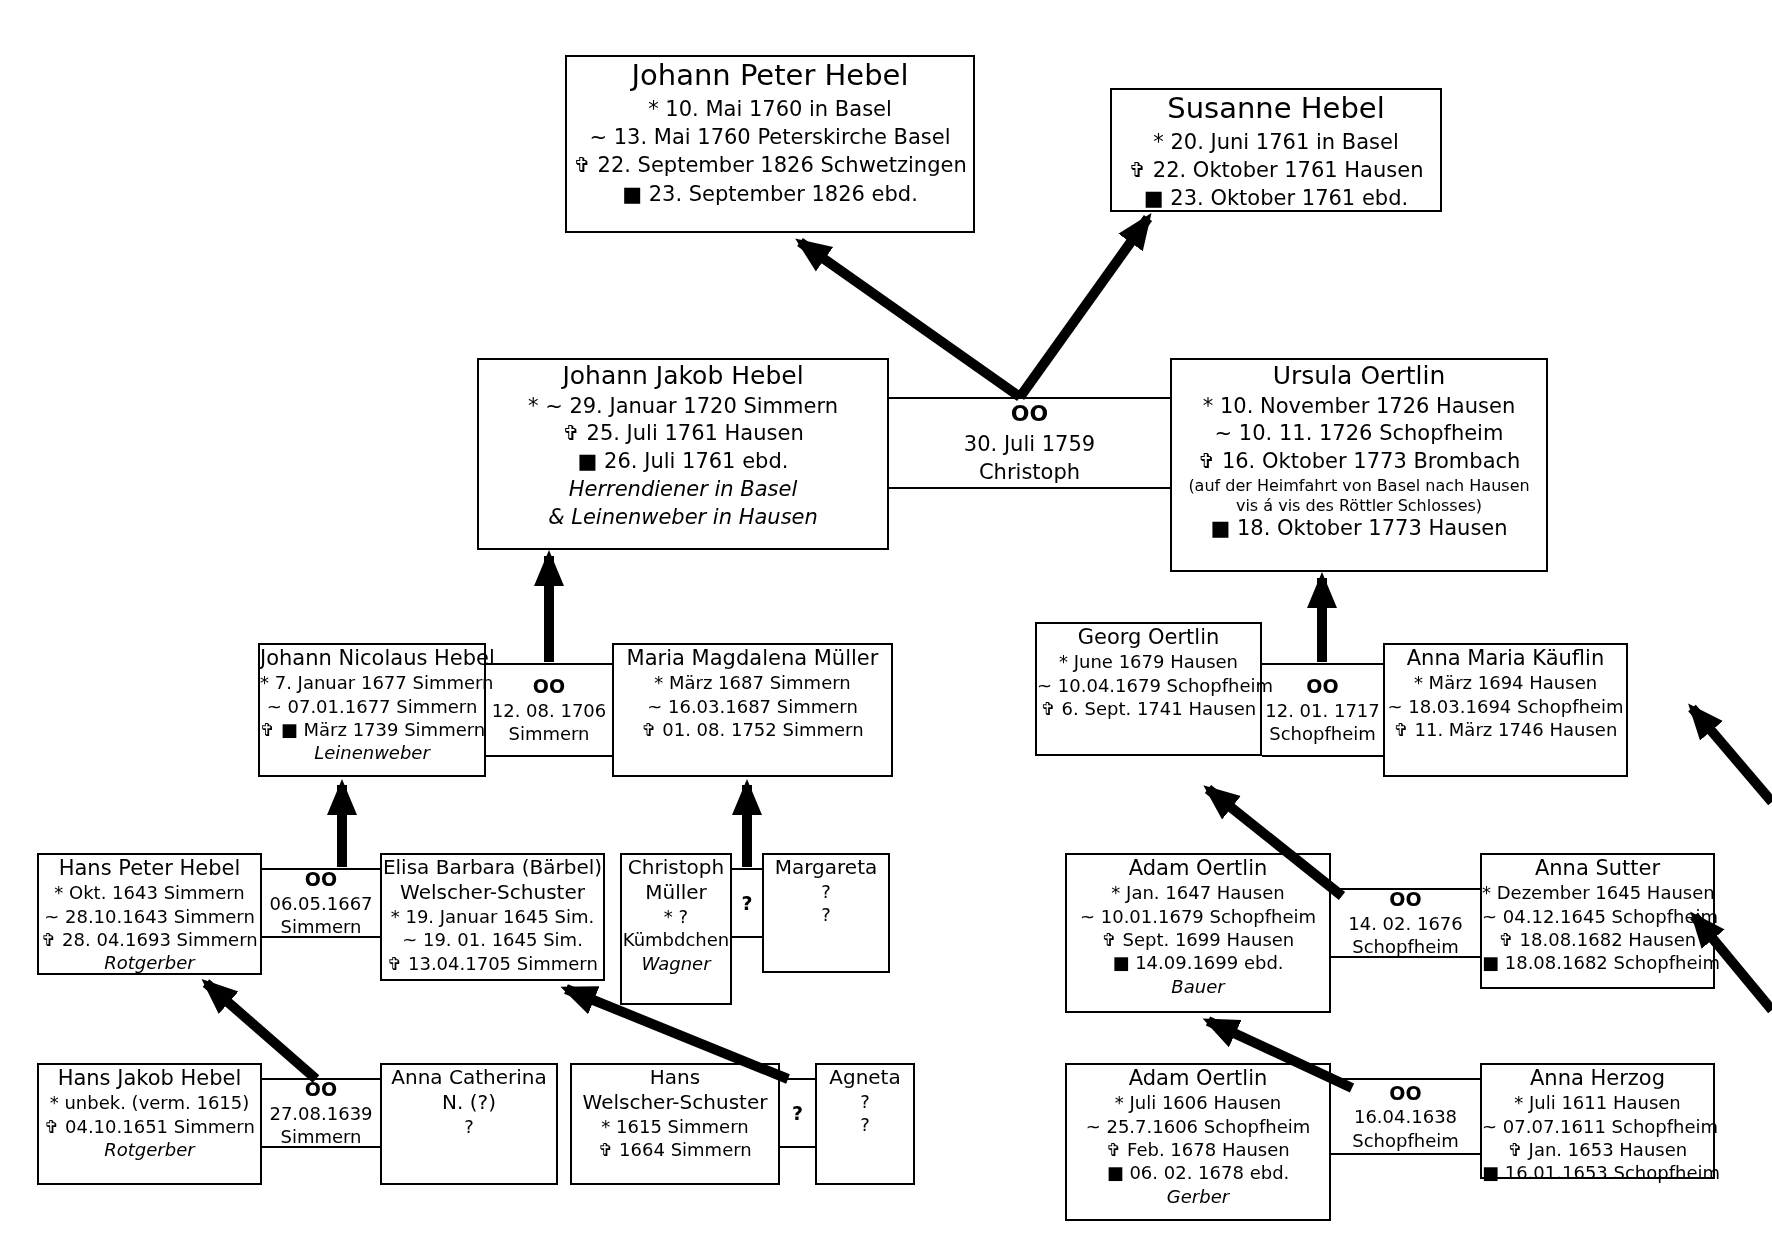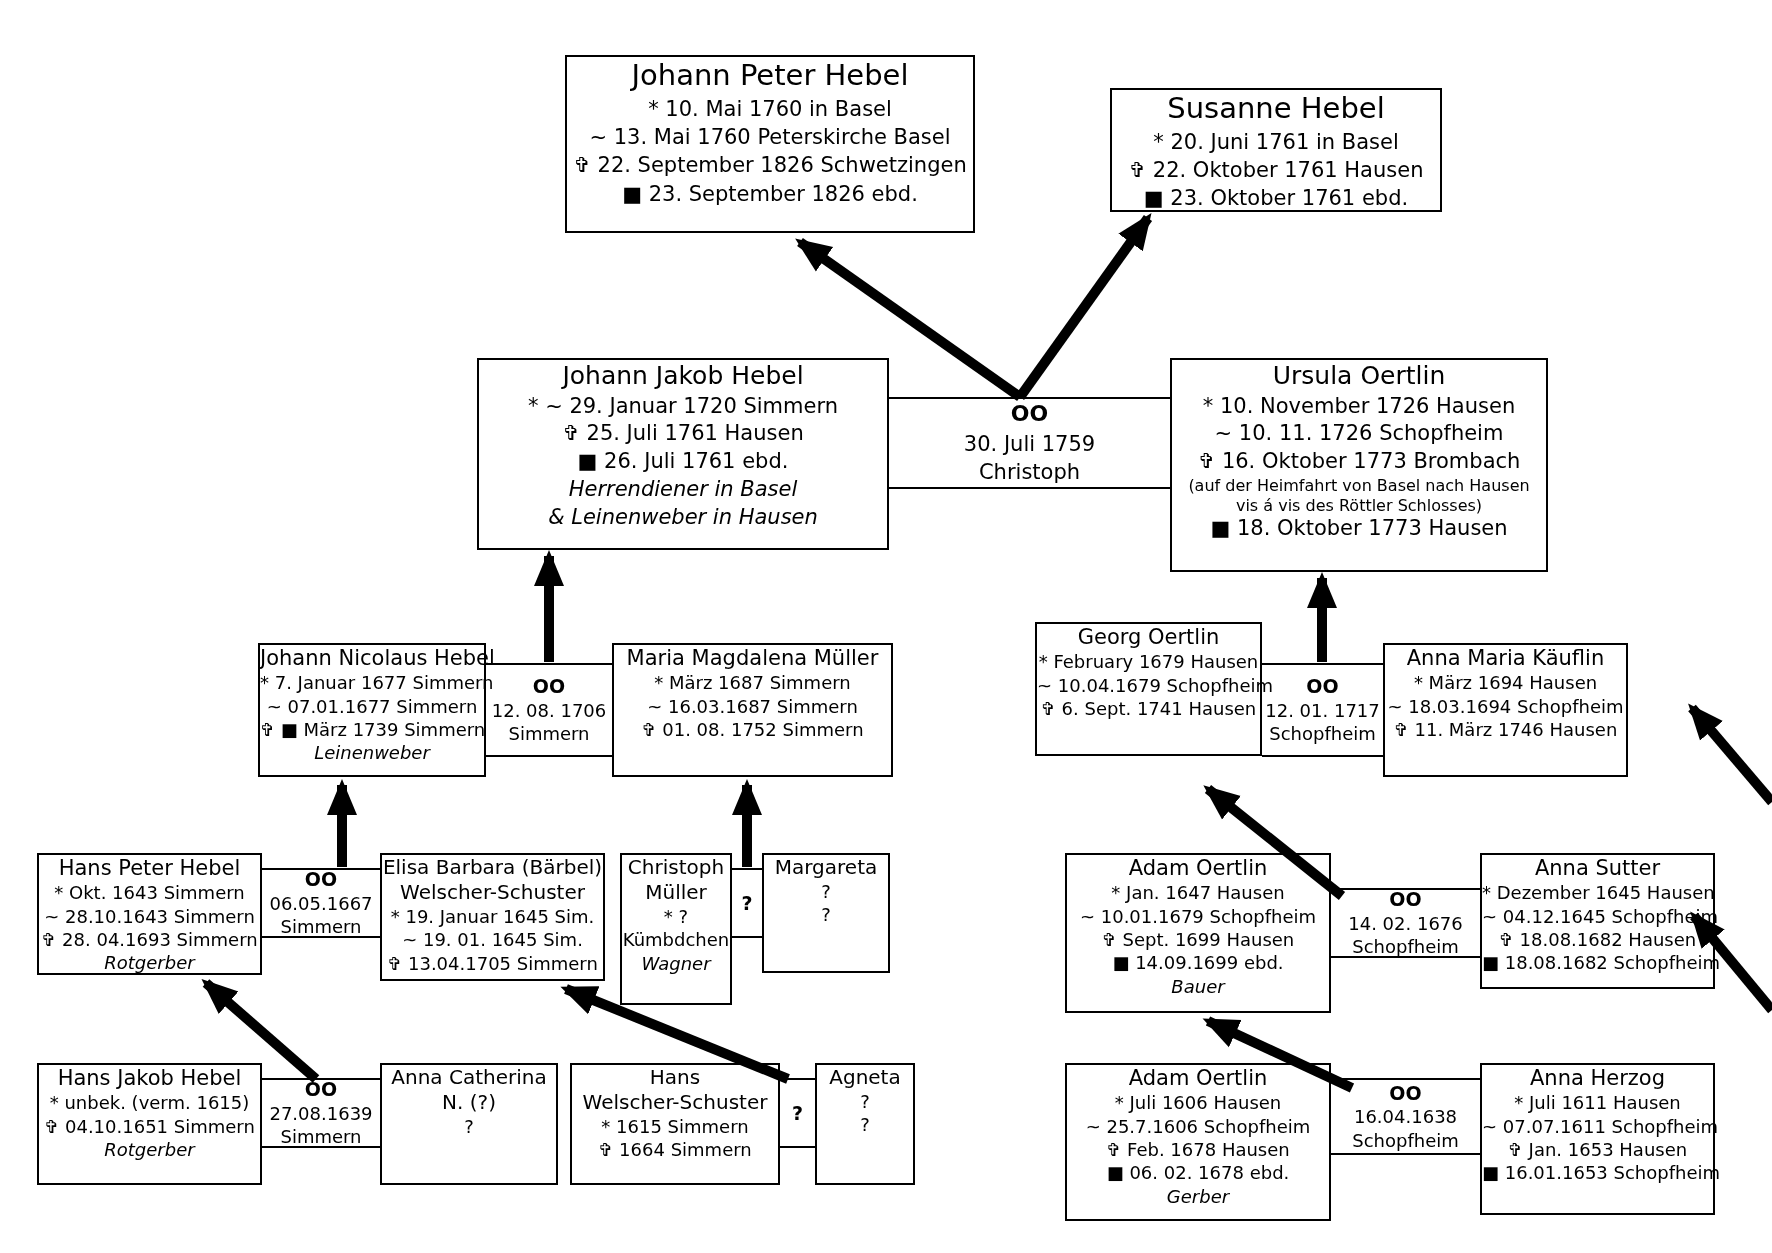--- a/index.html
+++ b/index.html
@@ -91,21 +91,21 @@
 
   <div class="pbox" style="left:612px;top:643px;width:281px;height:134px">
     <div class="pn">Maria Magdalena Müller</div>
     <div class="pl">* März 1687 Simmern</div>
     <div class="pl">~ 16.03.1687 Simmern</div>
     <div class="pl">✞ 01. 08. 1752 Simmern</div>
   </div>
 
   <div class="pbox" style="left:1035px;top:622px;width:227px;height:134px">
     <div class="pn">Georg Oertlin</div>
-    <div class="pl">* February 1679 Hausen</div>
+    <div class="pl">* June 1679 Hausen</div>
     <div class="pl">~ 10.04.1679 Schopfheim</div>
     <div class="pl">✞ 6. Sept. 1741 Hausen</div>
   </div>
 
   <div class="mcell" style="left:1262px;top:663px;width:121px;height:94px">
     <div class="msym">OO</div>
     <div class="ml">12. 01. 1717</div>
     <div class="ml">Schopfheim</div>
   </div>
 
@@ -223,21 +223,21 @@
     <div class="pl">■ 06. 02. 1678 ebd.</div>
     <div class="pl note">Gerber</div>
   </div>
 
   <div class="mcell" style="left:1331px;top:1078px;width:149px;height:77px">
     <div class="msym">OO</div>
     <div class="ml">16.04.1638</div>
     <div class="ml">Schopfheim</div>
   </div>
 
-  <div class="pbox" style="left:1480px;top:1063px;width:235px;height:152px">
+  <div class="pbox" style="left:1480px;top:1063px;width:235px;height:116px">
     <div class="pn">Anna Herzog</div>
     <div class="pl">* Juli 1611 Hausen</div>
     <div class="pl">~ 07.07.1611 Schopfheim</div>
     <div class="pl">✞ Jan. 1653 Hausen</div>
     <div class="pl">■ 16.01.1653 Schopfheim</div>
   </div>
 
   <svg class="overlay" width="1772" height="1253" viewBox="0 0 1772 1253">
     <defs>
       <marker id="ah" markerUnits="userSpaceOnUse" markerWidth="38" markerHeight="34" refX="30" refY="17" orient="auto">

